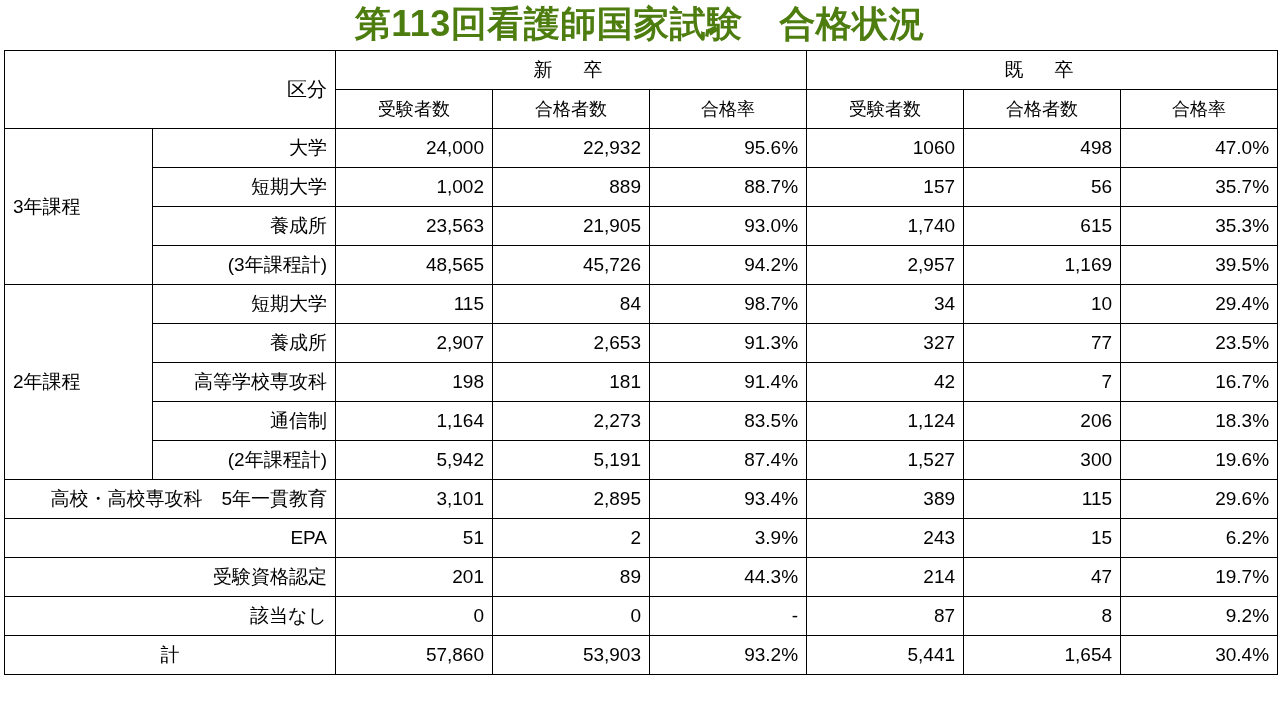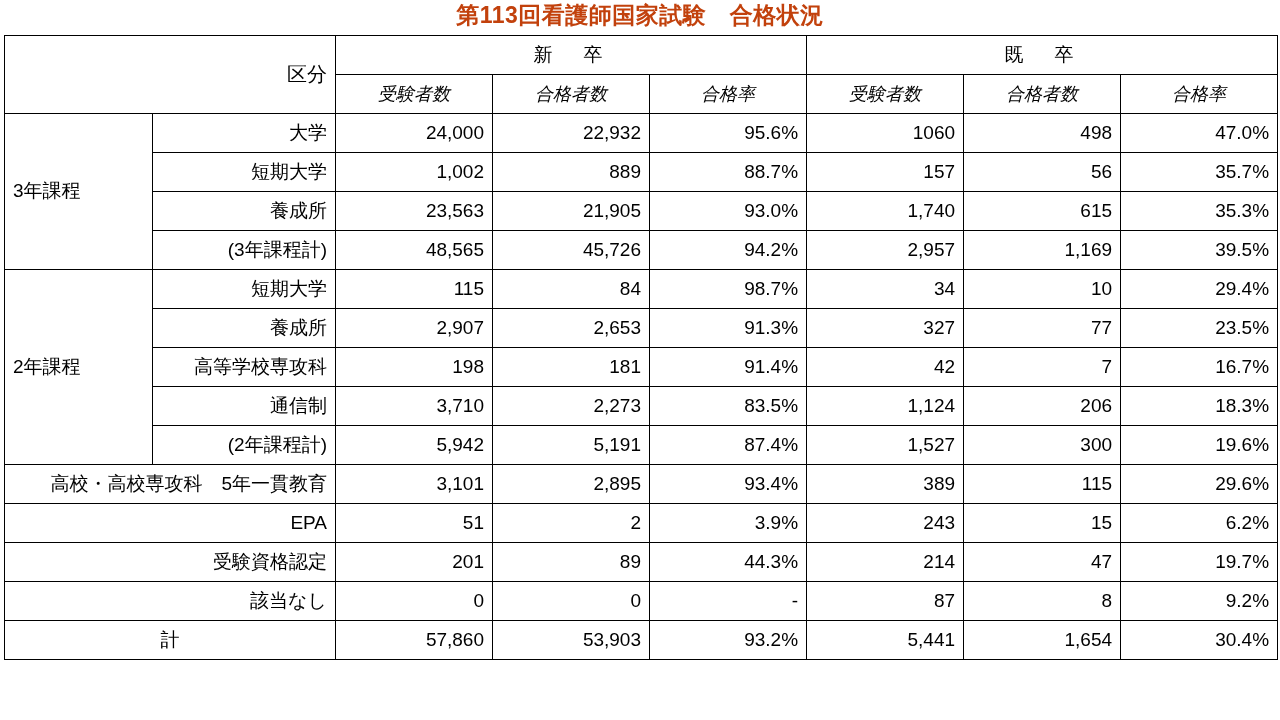--- a/index.html
+++ b/index.html
@@ -15,22 +15,22 @@
     overflow: hidden;
   }
   .page {
     width: 1280px;
     height: 720px;
     position: relative;
     box-sizing: border-box;
   }
   .title {
     text-align: center;
-    color: #c2410c;
-    font-size: 23px;
+    color: #4d7c0f;
+    font-size: 36px;
     font-weight: bold;
     letter-spacing: 0.5px;
     padding: 2px 0 5px 0;
     line-height: 1.2;
   }
   table.grid {
     border-collapse: collapse;
     table-layout: fixed;
     width: 1272px;
     margin: 0 4px;
@@ -40,21 +40,21 @@
     border: 1px solid #000000;
     padding: 0 8px;
     font-weight: normal;
     height: 39px;
     box-sizing: border-box;
     white-space: nowrap;
     overflow: hidden;
   }
   .c-right  { text-align: right; }
   .hdr-group { letter-spacing: 6px; }
-  .hdr-sub   { text-align: center; font-size: 18px; font-style: italic; }
+  .hdr-sub   { text-align: center; font-size: 18px; }
   .kubun {
     text-align: right;
     font-size: 20px;
   }
   .rowlabel-left {
     text-align: right;
     font-size: 19px;
   }
   .rowlabel-span {
     text-align: left;
@@ -170,21 +170,21 @@
         <td class="rowlabel-left">高等学校専攻科</td>
         <td class="c-right">198</td>
         <td class="c-right">181</td>
         <td class="c-right">91.4%</td>
         <td class="c-right">42</td>
         <td class="c-right">7</td>
         <td class="c-right">16.7%</td>
       </tr>
       <tr>
         <td class="rowlabel-left">通信制</td>
-        <td class="c-right">3,710</td>
+        <td class="c-right">1,164</td>
         <td class="c-right">2,273</td>
         <td class="c-right">83.5%</td>
         <td class="c-right">1,124</td>
         <td class="c-right">206</td>
         <td class="c-right">18.3%</td>
       </tr>
       <tr>
         <td class="rowlabel-left">(2年課程計)</td>
         <td class="c-right">5,942</td>
         <td class="c-right">5,191</td>

